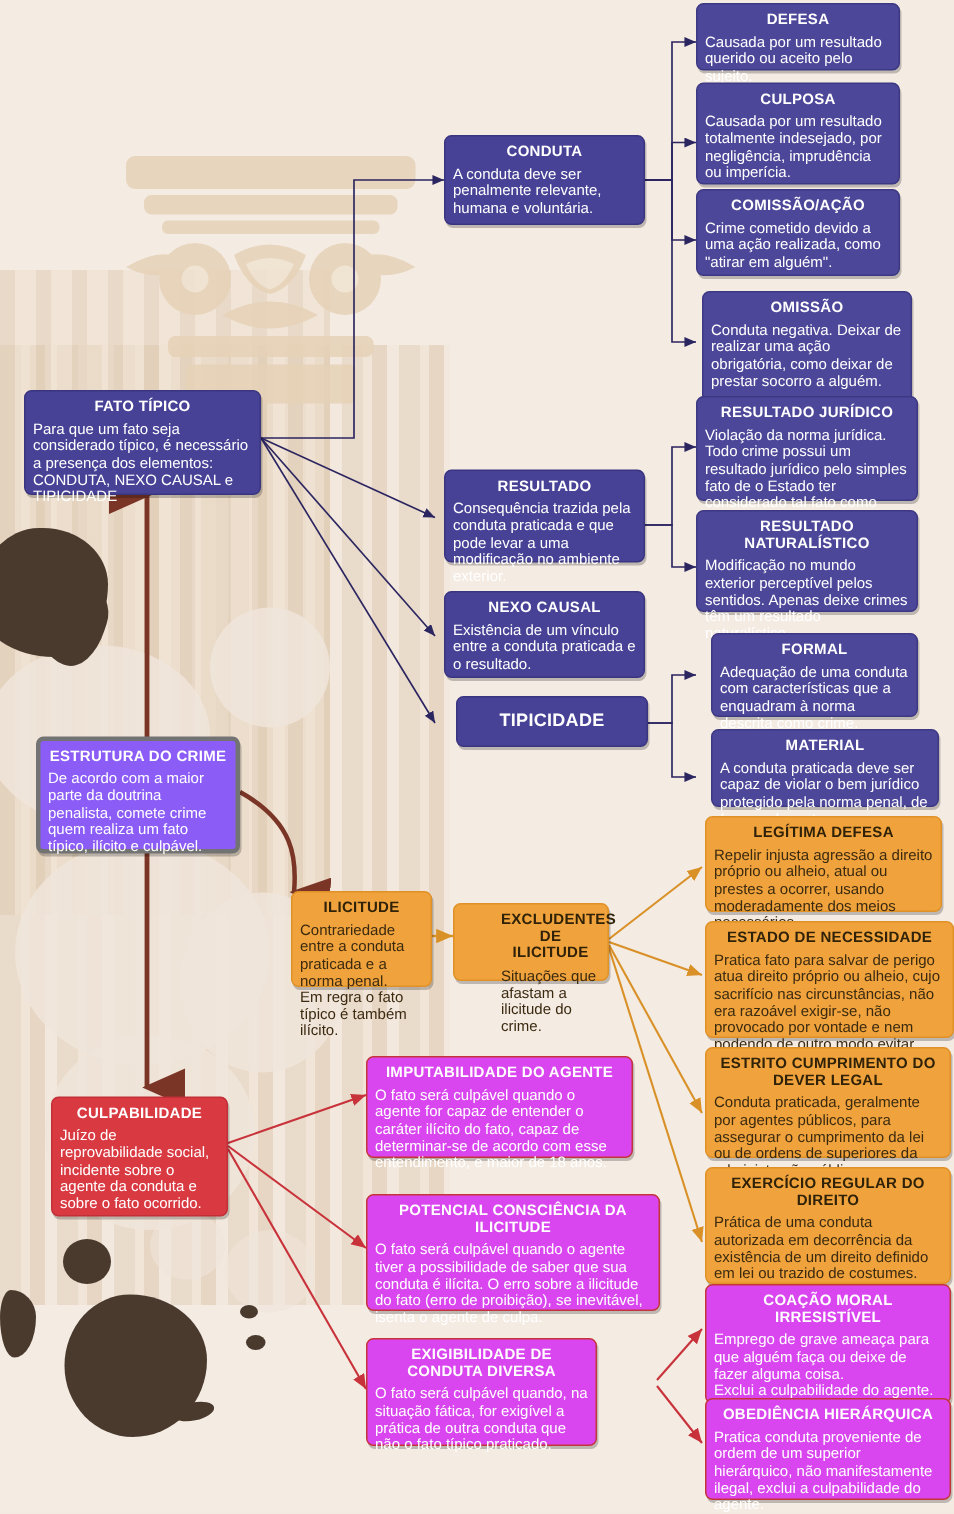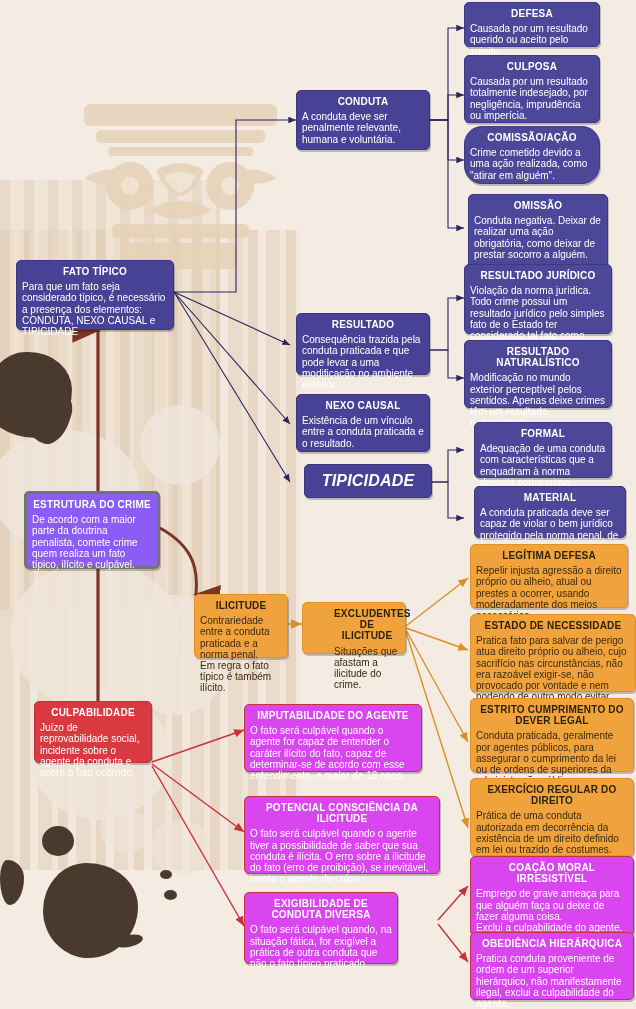--- a/index.html
+++ b/index.html
@@ -54,21 +54,21 @@
     padding:3px 5px 4px 5px;
     box-shadow:1px 2px 0 rgba(0,0,0,.22);
     line-height:1.12;
   }
   .node .t{
     display:block;text-align:center;font-weight:bold;
     font-size:10px;letter-spacing:.2px;margin:2px 0 4px 0;
   }
   .node .d{display:block;font-size:10px;text-align:left;}
   .node.titleonly{display:flex;align-items:center;justify-content:center;}
-  .node.titleonly .t{margin:0;font-size:16px;font-style:italic;}
+  .node.titleonly .t{margin:0;font-size:12px;}
 
   .purple{background:#474296;border:1px solid #3a3580;}
   .purple2{background:#4d4799;border:1px solid #3d3884;}
   .brown{background:#8b5cf6;border:3px solid #737373;}
   .orange{background:#f0a33c;border:1px solid #e09227;color:#3b2a10;}
   .orange .t{color:#2f2208;}
   .orange .d{color:#3b2a10;}
   .red{background:#d93a42;border:1px solid #c22f37;}
   .redlight{background:#d946ef;border:1px solid #c5343c;}
 </style>
@@ -201,21 +201,21 @@
   </div>
 
   <div class="node purple2" style="left:464px;top:2px;width:136px;height:45px;">
     <span class="t">DEFESA</span>
     <span class="d">Causada por um resultado querido ou aceito pelo sujeito.</span>
   </div>
   <div class="node purple2" style="left:464px;top:55px;width:136px;height:68px;">
     <span class="t">CULPOSA</span>
     <span class="d">Causada por um resultado totalmente indesejado, por negligência, imprudência ou imperícia.</span>
   </div>
-  <div class="node purple2" style="left:464px;top:126px;width:136px;height:58px;border-radius:18px;">
+  <div class="node purple2" style="left:464px;top:126px;width:136px;height:58px;">
     <span class="t">COMISSÃO/AÇÃO</span>
     <span class="d">Crime cometido devido a uma ação realizada, como "atirar em alguém".</span>
   </div>
   <div class="node purple2" style="left:468px;top:194px;width:140px;height:87px;">
     <span class="t">OMISSÃO</span>
     <span class="d">Conduta negativa. Deixar de realizar uma ação obrigatória, como deixar de prestar socorro a alguém.</span>
   </div>
 
   <div class="node purple" style="left:296px;top:313px;width:134px;height:62px;">
     <span class="t">RESULTADO</span>
@@ -267,21 +267,21 @@
   </div>
   <div class="node orange" style="left:470px;top:698px;width:164px;height:74px;">
     <span class="t">ESTRITO CUMPRIMENTO DO DEVER LEGAL</span>
     <span class="d">Conduta praticada, geralmente por agentes públicos, para assegurar o cumprimento da lei ou de ordens de superiores da administração pública.</span>
   </div>
   <div class="node orange" style="left:470px;top:778px;width:164px;height:78px;">
     <span class="t">EXERCÍCIO REGULAR DO DIREITO</span>
     <span class="d">Prática de uma conduta autorizada em decorrência da existência de um direito definido em lei ou trazido de costumes.</span>
   </div>
 
-  <div class="node red" style="left:34px;top:701px;width:118px;height:62px;">
+  <div class="node red" style="left:34px;top:731px;width:118px;height:80px;">
     <span class="t">CULPABILIDADE</span>
     <span class="d">Juízo de reprovabilidade social, incidente sobre o agente da conduta e sobre o fato ocorrido.</span>
   </div>
   <div class="node redlight" style="left:244px;top:704px;width:178px;height:68px;">
     <span class="t">IMPUTABILIDADE DO AGENTE</span>
     <span class="d">O fato será culpável quando o agente for capaz de entender o caráter ilícito do fato, capaz de determinar-se de acordo com esse entendimento, e maior de 18 anos.</span>
   </div>
   <div class="node redlight" style="left:244px;top:796px;width:196px;height:78px;">
     <span class="t">POTENCIAL CONSCIÊNCIA DA ILICITUDE</span>
     <span class="d">O fato será culpável quando o agente tiver a possibilidade de saber que sua conduta é ilícita. O erro sobre a ilicitude do fato (erro de proibição), se inevitável, isenta o agente de culpa.</span>

